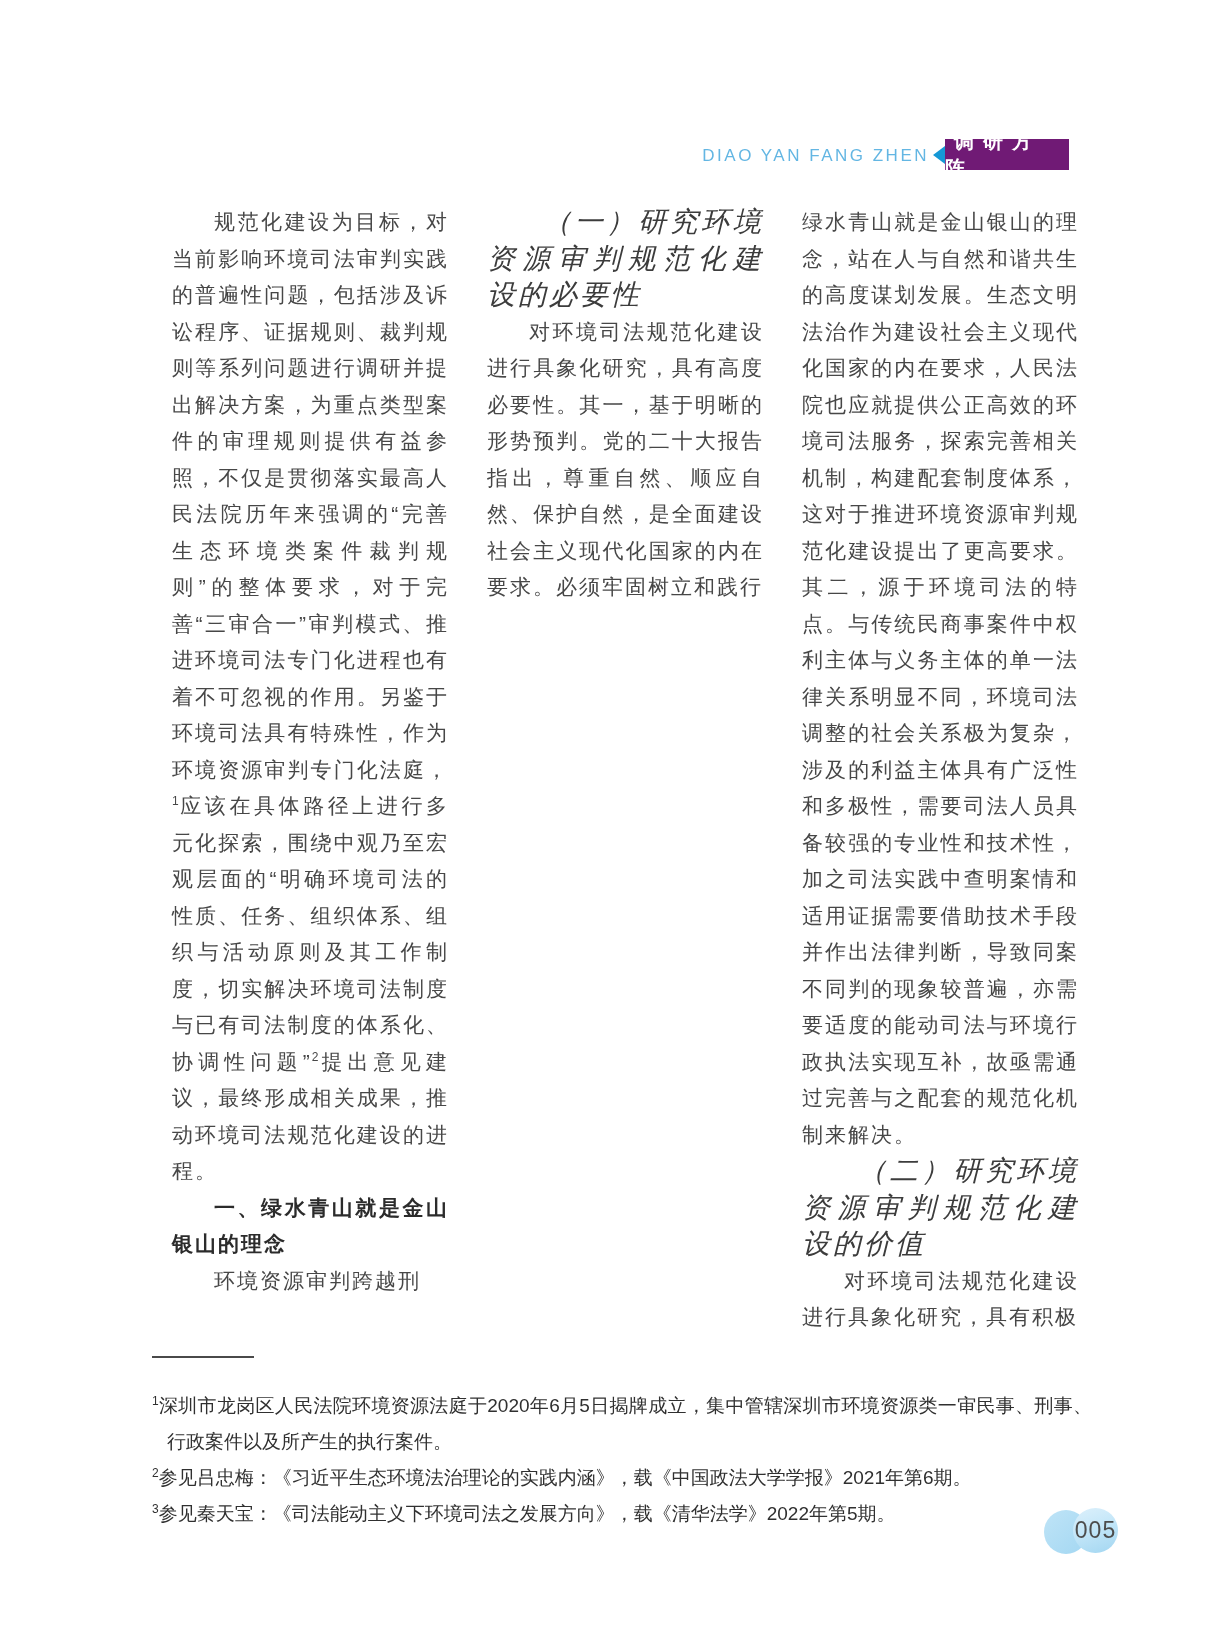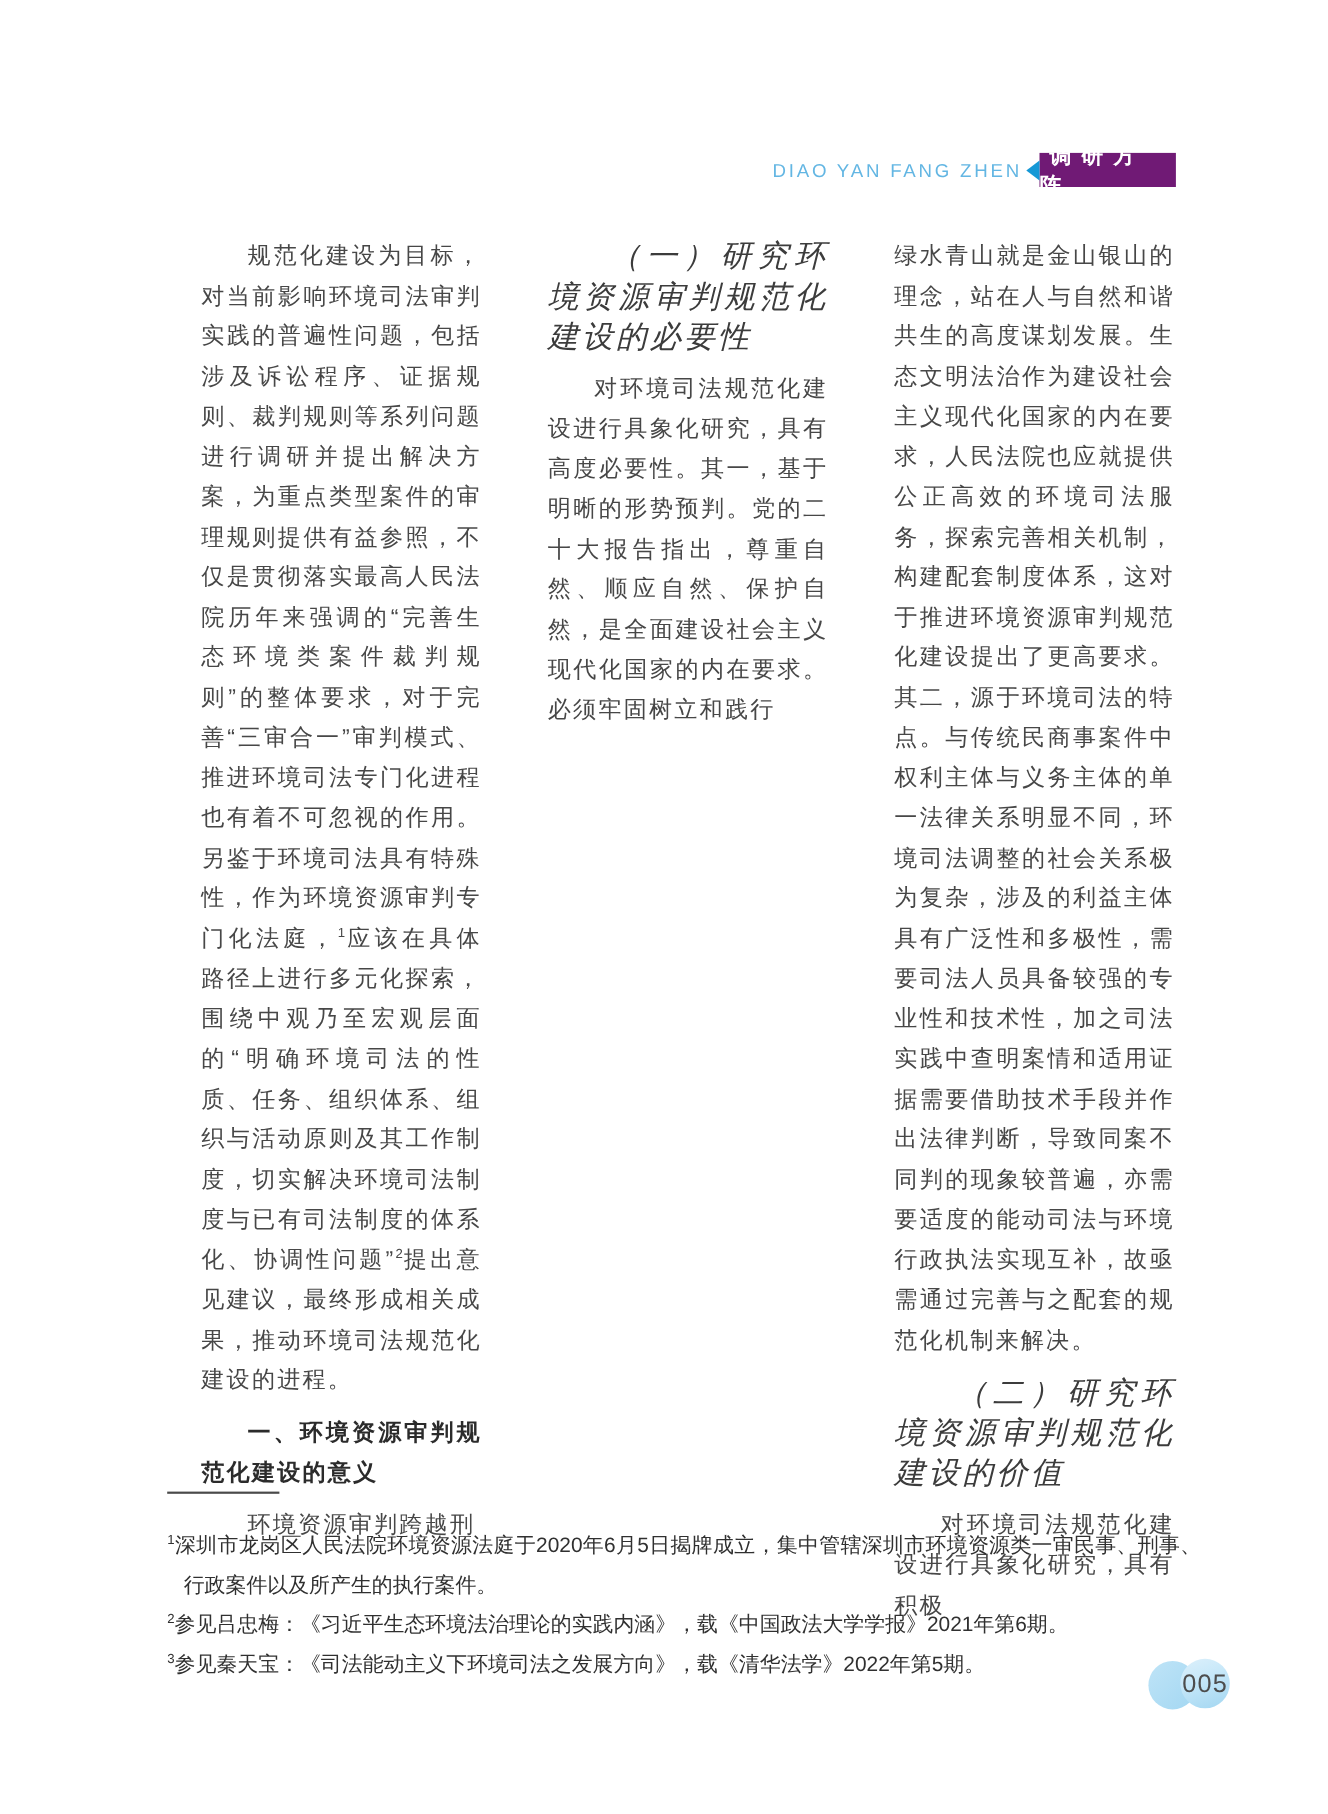--- a/index.html
+++ b/index.html
@@ -29,21 +29,21 @@
     border-bottom:9px solid transparent;
     width:0; height:0;
   }
   
   .columns {
     position:absolute; left:172px; top:204px; width:907px;
     display:flex; gap:38px;
   }
   .column { width:277px; }
   .column p {
-    margin:11px; font-size:21px; line-height:36.5px;
+    margin:0; font-size:21px; line-height:36.5px;
     color:#474747; text-align:justify; text-justify:inter-character;
     letter-spacing:2px; word-break:break-all;
   }
   .column p.indent { text-indent:2em; }
   .column p.heading { font-weight:bold; color:#2b2b2b; }
   .column p.subheading {
     font-family:"DejaVu Serif","Liberation Serif",serif;
     font-style:italic; font-size:28px; color:#3c3c3c; letter-spacing:3px;
   }
   sup.ref {
@@ -79,21 +79,21 @@
 </style>
 </head>
 <body>
 
 <div class="header-latin">DIAO YAN FANG ZHEN</div>
 <div class="header-badge">调研方阵</div>
 
 <div class="columns">
   <div class="column">
       <p class="paragraph indent">规范化建设为目标，对当前影响环境司法审判实践的普遍性问题，包括涉及诉讼程序、证据规则、裁判规则等系列问题进行调研并提出解决方案，为重点类型案件的审理规则提供有益参照，不仅是贯彻落实最高人民法院历年来强调的“完善生态环境类案件裁判规则”的整体要求，对于完善“三审合一”审判模式、推进环境司法专门化进程也有着不可忽视的作用。另鉴于环境司法具有特殊性，作为环境资源审判专门化法庭，<sup class="ref">1</sup>应该在具体路径上进行多元化探索，围绕中观乃至宏观层面的“明确环境司法的性质、任务、组织体系、组织与活动原则及其工作制度，切实解决环境司法制度与已有司法制度的体系化、协调性问题”<sup class="ref">2</sup>提出意见建议，最终形成相关成果，推动环境司法规范化建设的进程。</p>
-      <p class="heading indent">一、环境资源审判规范化建设的意义</p>
+      <p class="heading indent">一、绿水青山就是金山银山的理念</p>
       <p class="paragraph indent">环境资源审判跨越刑</p>
     </div>
   <div class="column">
       <p class="subheading indent">（一）研究环境资源审判规范化建设的必要性</p>
       <p class="paragraph indent">对环境司法规范化建设进行具象化研究，具有高度必要性。其一，基于明晰的形势预判。党的二十大报告指出，尊重自然、顺应自然、保护自然，是全面建设社会主义现代化国家的内在要求。必须牢固树立和践行</p>
     </div>
   <div class="column">
       <p class="paragraph">绿水青山就是金山银山的理念，站在人与自然和谐共生的高度谋划发展。生态文明法治作为建设社会主义现代化国家的内在要求，人民法院也应就提供公正高效的环境司法服务，探索完善相关机制，构建配套制度体系，这对于推进环境资源审判规范化建设提出了更高要求。其二，源于环境司法的特点。与传统民商事案件中权利主体与义务主体的单一法律关系明显不同，环境司法调整的社会关系极为复杂，涉及的利益主体具有广泛性和多极性，需要司法人员具备较强的专业性和技术性，加之司法实践中查明案情和适用证据需要借助技术手段并作出法律判断，导致同案不同判的现象较普遍，亦需要适度的能动司法与环境行政执法实现互补，故亟需通过完善与之配套的规范化机制来解决。</p>
       <p class="subheading indent">（二）研究环境资源审判规范化建设的价值</p>
       <p class="paragraph indent">对环境司法规范化建设进行具象化研究，具有积极</p>

